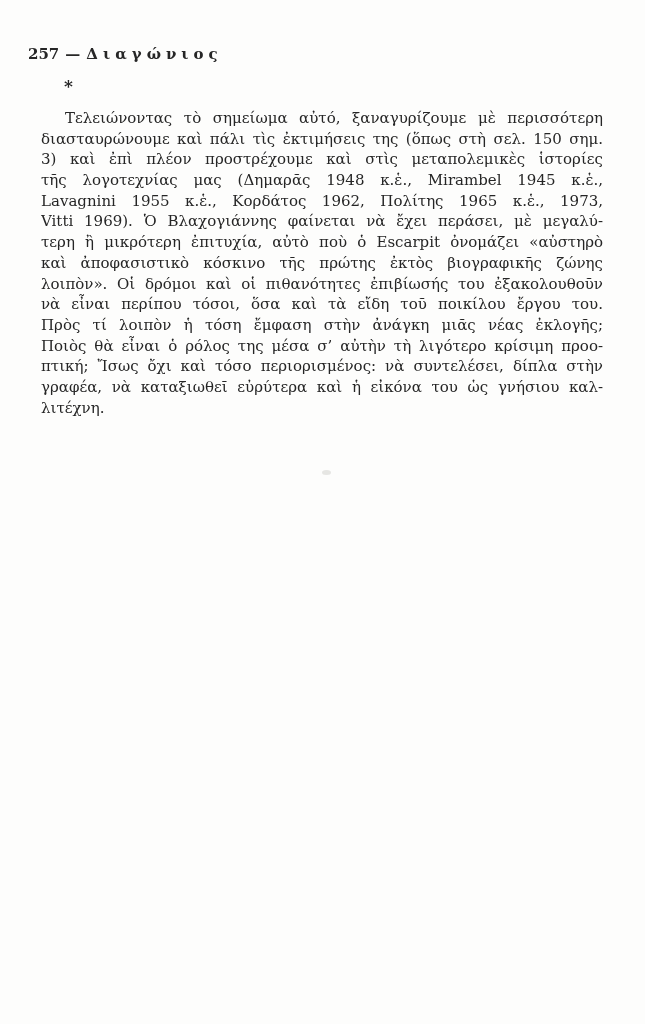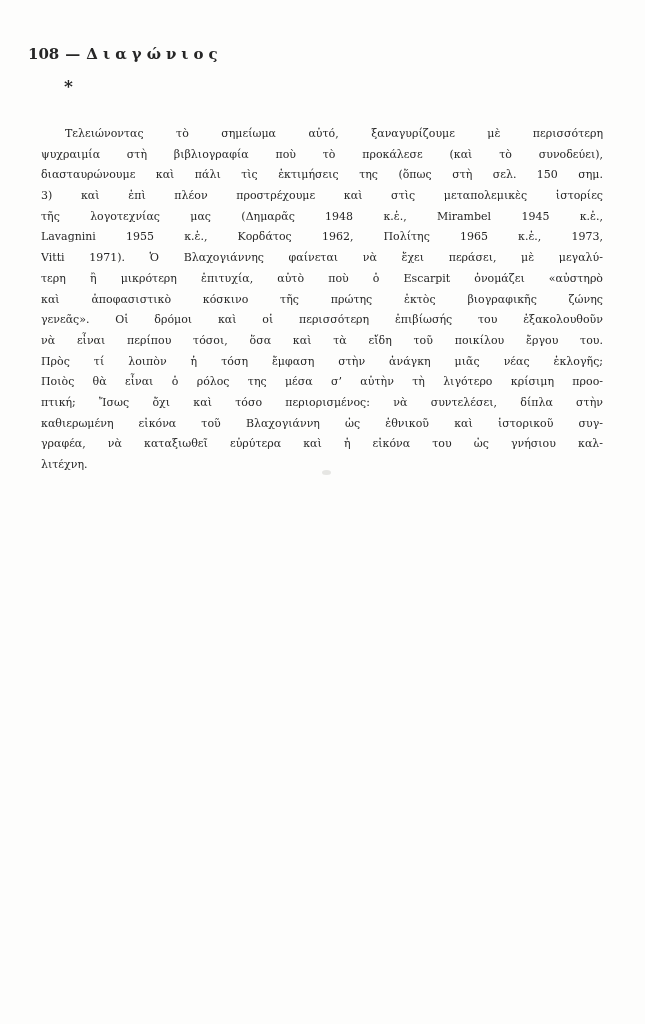--- a/index.html
+++ b/index.html
@@ -25,23 +25,23 @@
   .asterisk {
     position: absolute;
     left: 64px;
     top: 76px;
     font-size: 17px;
     font-weight: bold;
   }
   .paragraph {
     position: absolute;
     left: 41px;
-    top: 124px;
+    top: 108px;
     width: 562px;
-    font-size: 11px;
+    font-size: 15px;
     line-height: 20.7px;
     text-rendering: optimizeLegibility;
   }
   .line {
     text-align: justify;
     text-align-last: justify;
     height: 20.7px;
     overflow: hidden;
   }
   .line.indent { text-indent: 24px; }
@@ -56,40 +56,38 @@
     opacity: 0.35;
     border-radius: 50%;
   }
 </style>
 </head>
 <body>
 
 <div class="page">
 
   <div class="running-head">
-    <span>108</span><span class="dash">—</span><span class="journal">Διαγώνιος</span>
+    <span>257</span><span class="dash">—</span><span class="journal">Διαγώνιος</span>
   </div>
 
   <div class="asterisk">*</div>
 
   <div class="paragraph">
     <div class="line indent">Τελειώνοντας τὸ σημείωμα αὐτό, ξαναγυρίζουμε μὲ περισσότερη</div>
-    <div class="line">ψυχραιμία στὴ βιβλιογραφία ποὺ τὸ προκάλεσε (καὶ τὸ συνοδεύει),</div>
     <div class="line">διασταυρώνουμε καὶ πάλι τὶς ἐκτιμήσεις της (ὅπως στὴ σελ. 150 σημ.</div>
     <div class="line">3) καὶ ἐπὶ πλέον προστρέχουμε καὶ στὶς μεταπολεμικὲς ἱστορίες</div>
     <div class="line">τῆς λογοτεχνίας μας (Δημαρᾶς 1948 κ.ἑ., Mirambel 1945 κ.ἑ.,</div>
     <div class="line">Lavagnini 1955 κ.ἑ., Κορδάτος 1962, Πολίτης 1965 κ.ἑ., 1973,</div>
-    <div class="line">Vitti 1971). Ὁ Βλαχογιάννης φαίνεται νὰ ἔχει περάσει, μὲ μεγαλύ-</div>
+    <div class="line">Vitti 1969). Ὁ Βλαχογιάννης φαίνεται νὰ ἔχει περάσει, μὲ μεγαλύ-</div>
     <div class="line">τερη ἢ μικρότερη ἐπιτυχία, αὐτὸ ποὺ ὁ Escarpit ὀνομάζει «αὐστηρὸ</div>
     <div class="line">καὶ ἀποφασιστικὸ κόσκινο τῆς πρώτης ἐκτὸς βιογραφικῆς ζώνης</div>
-    <div class="line">γενεᾶς». Οἱ δρόμοι καὶ οἱ περισσότερη ἐπιβίωσής του ἐξακολουθοῦν</div>
+    <div class="line">λοιπὸν». Οἱ δρόμοι καὶ οἱ πιθανότητες ἐπιβίωσής του ἐξακολουθοῦν</div>
     <div class="line">νὰ εἶναι περίπου τόσοι, ὅσα καὶ τὰ εἴδη τοῦ ποικίλου ἔργου του.</div>
     <div class="line">Πρὸς τί λοιπὸν ἡ τόση ἔμφαση στὴν ἀνάγκη μιᾶς νέας ἐκλογῆς;</div>
     <div class="line">Ποιὸς θὰ εἶναι ὁ ρόλος της μέσα σ’ αὐτὴν τὴ λιγότερο κρίσιμη προο-</div>
     <div class="line">πτική; Ἴσως ὄχι καὶ τόσο περιορισμένος: νὰ συντελέσει, δίπλα στὴν</div>
-    <div class="line">καθιερωμένη εἰκόνα τοῦ Βλαχογιάννη ὡς ἐθνικοῦ καὶ ἱστορικοῦ συγ-</div>
     <div class="line">γραφέα, νὰ καταξιωθεῖ εὐρύτερα καὶ ἡ εἰκόνα του ὡς γνήσιου καλ-</div>
     <div class="line last">λιτέχνη.</div>
   </div>
 
   <div class="speck"></div>
 
 </div>
 
 </body></html>

